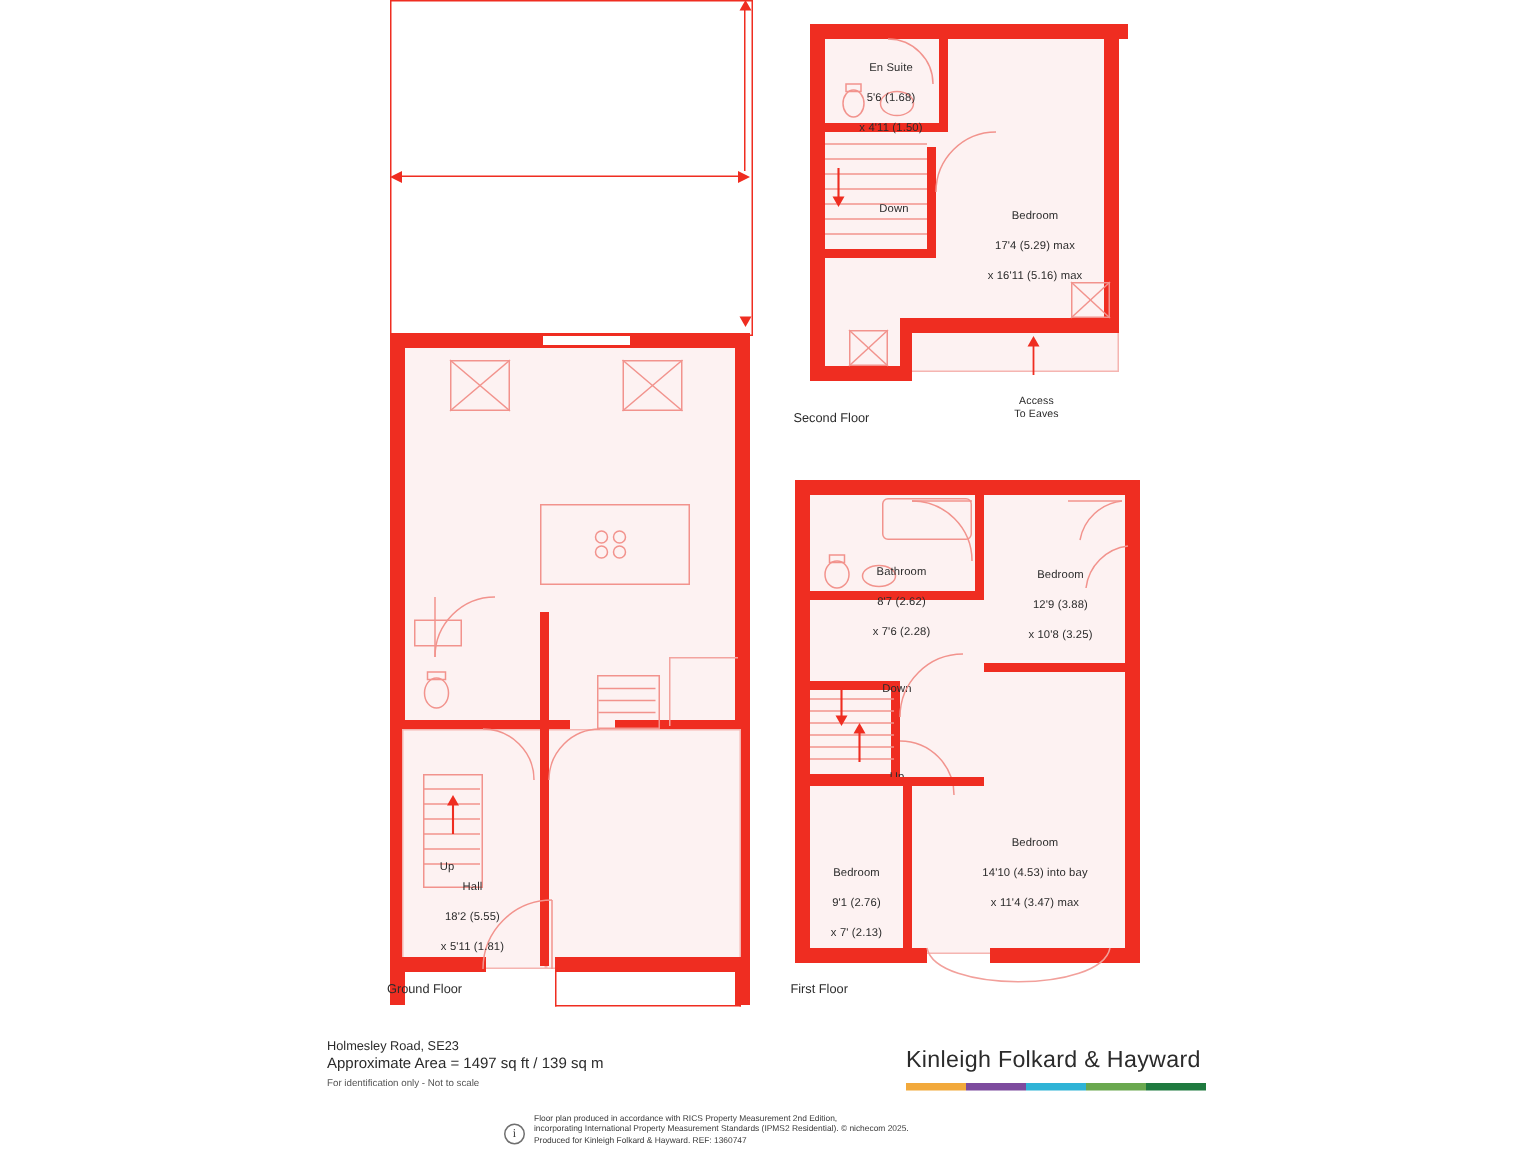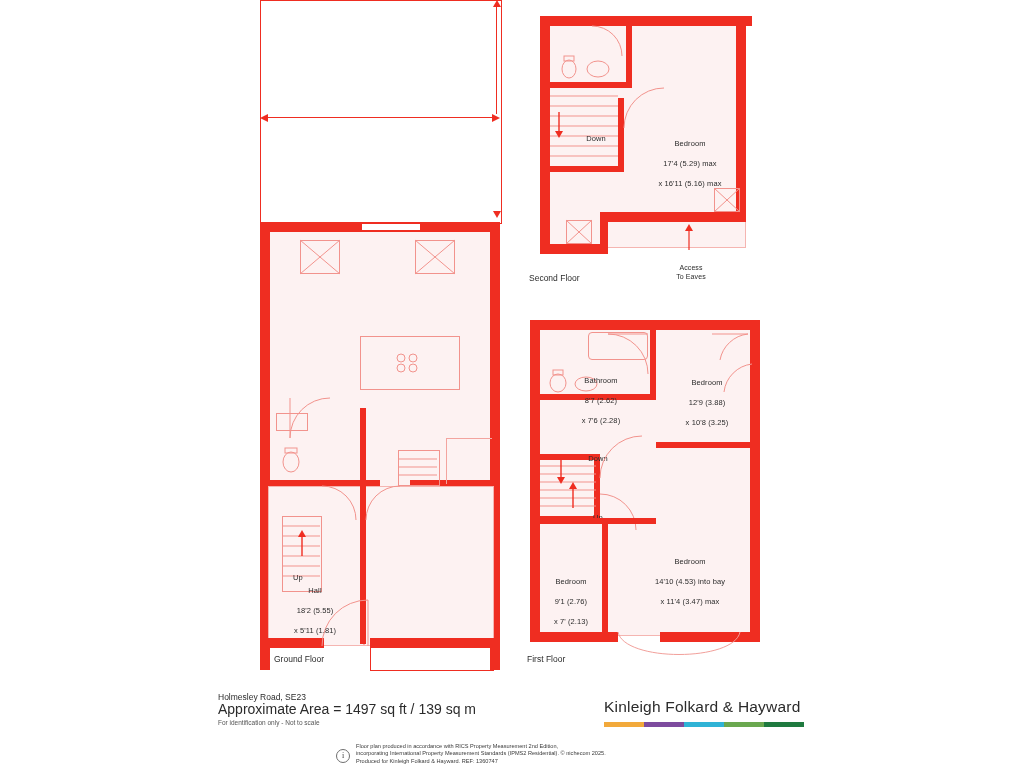--- a/index.html
+++ b/index.html
@@ -238,21 +238,21 @@
     </div>
 
     <div class="lbl" style="left:15px; top:576px; width:80px;">
       <span>Hall</span><br>
       <span>18'2 (5.55)</span><br>
       <span>x 5'11 (1.81)</span>
     </div>
 
   </div>
 
-  <div class="floor-name" style="left:274px; top:654px;">Ground Floor</div>
+  <div class="floor-name" style="left:258px; top:654px;">Ground Floor</div>
 
   <div class="abs" style="left:540px; top:16px; width:220px; height:250px;">
 
     <div class="room" style="left:8px; top:8px; width:196px; height:222px;"></div>
 
     <div class="wall" style="left:0px; top:0px; width:10px; height:238px;"></div>
     <div class="wall" style="left:0px; top:0px; width:212px; height:10px;"></div>
     <div class="wall" style="left:196px; top:0px; width:10px; height:200px;"></div>
     <div class="wall" style="left:0px; top:228px; width:68px; height:10px;"></div>
     <div class="wall" style="left:60px; top:196px; width:146px; height:10px;"></div>
@@ -266,20 +266,25 @@
       <ellipse cx="9" cy="13" rx="7" ry="9" fill="none" stroke="#f2938d"></ellipse>
       <rect x="4" y="0" width="10" height="5" fill="none" stroke="#f2938d"></rect>
     </svg>
     <svg width="24" height="18" style="left:46px; top:44px;">
       <ellipse cx="12" cy="9" rx="11" ry="8" fill="none" stroke="#f2938d"></ellipse>
     </svg>
     <svg width="34" height="30" style="left:52px; top:10px;">
       <path d="M0,0 A30,30 0 0,1 30,30" fill="none" stroke="#f2938d"></path>
     </svg>
 
+    <div class="lbl" style="left:18px; top:14px; width:72px;">
+      <span>En Suite</span><br>
+      <span>5'6 (1.68)</span><br>
+      <span>x 4'11 (1.50)</span>
+    </div>
 
     <div class="wall" style="left:8px; top:150px; width:76px; height:6px;"></div>
     <div class="wall" style="left:78px; top:82px; width:6px; height:74px;"></div>
     <svg width="68" height="72" style="left:10px; top:80px;">
       <line x1="0" y1="10" x2="68" y2="10" stroke="#f2938d"></line>
       <line x1="0" y1="20" x2="68" y2="20" stroke="#f2938d"></line>
       <line x1="0" y1="30" x2="68" y2="30" stroke="#f2938d"></line>
       <line x1="0" y1="40" x2="68" y2="40" stroke="#f2938d"></line>
       <line x1="0" y1="50" x2="68" y2="50" stroke="#f2938d"></line>
       <line x1="0" y1="60" x2="68" y2="60" stroke="#f2938d"></line>
@@ -423,21 +428,21 @@
     </div>
 
     <svg width="122" height="36" style="left:88px; top:312px;">
       <path d="M0,0 C6,30 116,30 122,0" fill="none" stroke="#f2a09b"></path>
     </svg>
   </div>
 
   <div class="floor-name" style="left:527px; top:654px;">First Floor</div>
 
   <div class="footer-text" style="left:218px; top:692px; font-size:8.5px;">Holmesley Road, SE23</div>
-  <div class="footer-text" style="left:218px; top:704px; font-size:14px;">Approximate Area = 1497 sq ft / 139 sq m</div>
+  <div class="footer-text" style="left:218px; top:704px; font-size:10px;">Approximate Area = 1497 sq ft / 139 sq m</div>
   <div class="footer-text" style="left:218px; top:717px; font-size:6.5px; color:#555;">For identification only - Not to scale</div>
 
   <div class="brand" style="left:604px; top:698px;">Kinleigh Folkard &amp; Hayward</div>
   <div class="abs" style="left:604px; top:722px; width:200px; height:5px; display:flex;">
     <div class="brandbar" style="position:relative; flex:1; background:#f2a93b;"></div>
     <div class="brandbar" style="position:relative; flex:1; background:#7d4b9e;"></div>
     <div class="brandbar" style="position:relative; flex:1; background:#2fb3d6;"></div>
     <div class="brandbar" style="position:relative; flex:1; background:#6aa84f;"></div>
     <div class="brandbar" style="position:relative; flex:1; background:#1f7a3f;"></div>
   </div>

